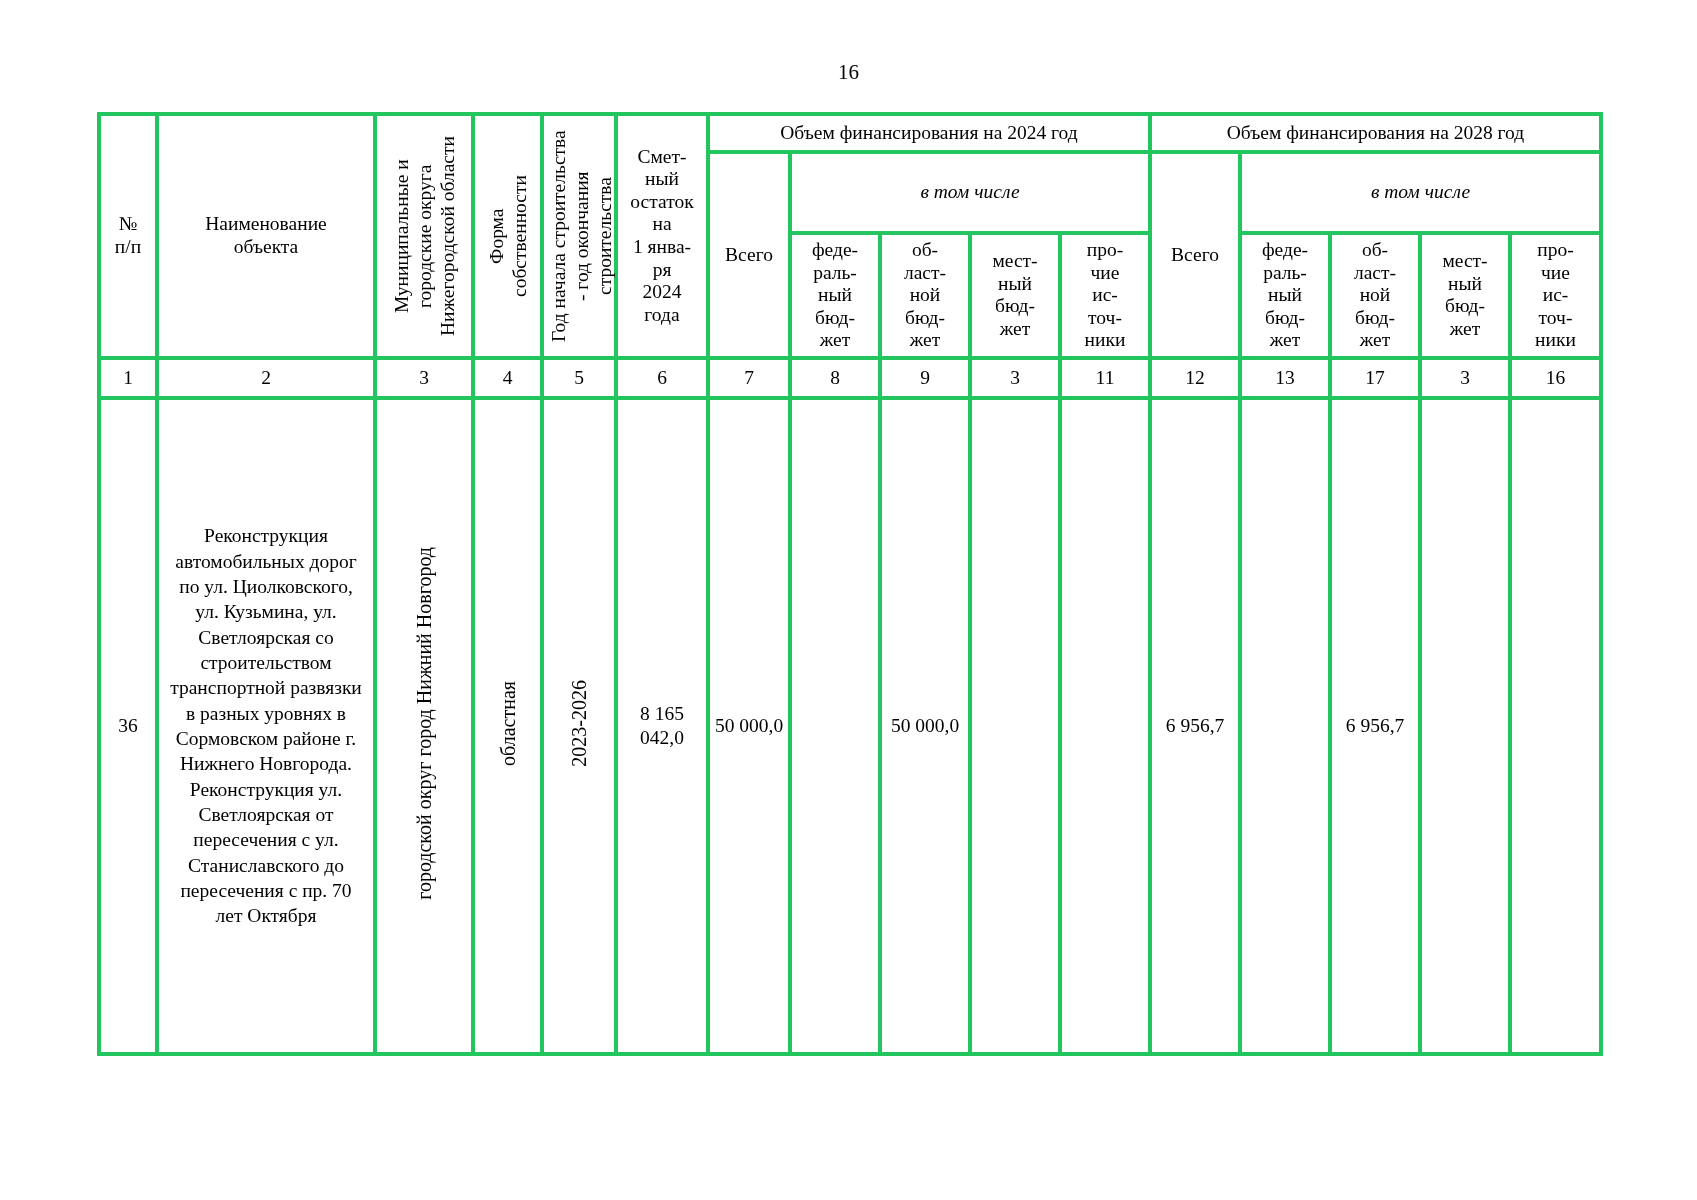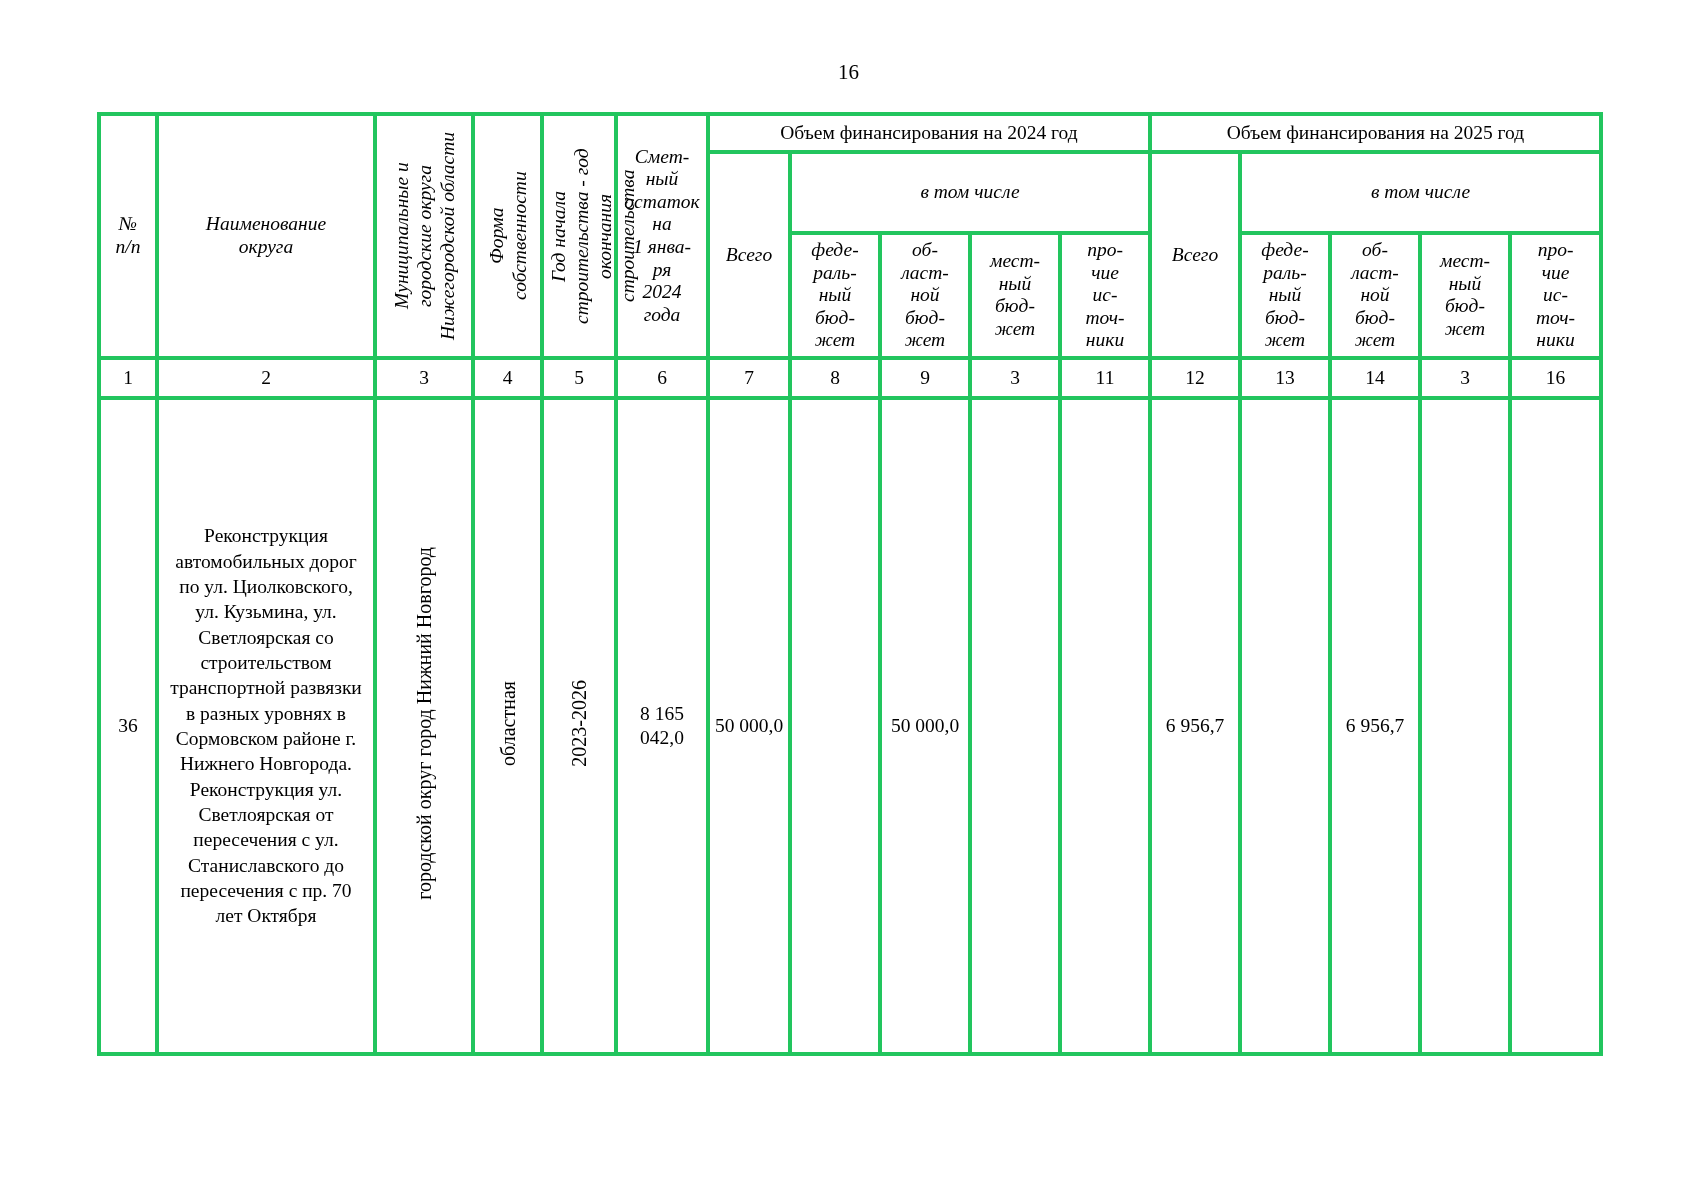--- a/index.html
+++ b/index.html
@@ -73,21 +73,20 @@
 
   .hdr-sub {
     font-size: 20px;
     padding: 4px 2px 5px 2px !important;
     font-style: italic;
   }
 
   .hdr-cell {
     padding: 4px 3px !important;
     line-height: 1.16;
-    font-style: italic;
   }
 
   
   .vert {
     height: 232px;
     position: relative;
   }
   .vert .vtext {
     writing-mode: vertical-rl;
     transform: rotate(180deg);
@@ -186,21 +185,21 @@
       </colgroup>
 
       <thead>
         <tr>
           <td rowspan="3" class="hdr-cell">
             <div>№</div>
             <div>п/п</div>
           </td>
           <td rowspan="3" class="hdr-cell">
             <div>Наименование</div>
-            <div>округа</div>
+            <div>объекта</div>
           </td>
           <td rowspan="3" class="hdr-cell vert">
             <span class="vtext tall">Муниципальные и городские округа Нижегородской области</span>
           </td>
           <td rowspan="3" class="hdr-cell vert">
             <span class="vtext narrow">Форма собственности</span>
           </td>
           <td rowspan="3" class="hdr-cell vert">
             <span class="vtext tall">Год начала строительства - год окончания строительства</span>
           </td>
@@ -208,21 +207,21 @@
             <div>Смет-</div>
             <div>ный</div>
             <div>остаток</div>
             <div>на</div>
             <div>1 янва-</div>
             <div>ря</div>
             <div>2024</div>
             <div>года</div>
           </td>
           <td colspan="5" class="hdr-group">Объем финансирования на 2024 год</td>
-          <td colspan="5" class="hdr-group">Объем финансирования на 2025 год</td>
+          <td colspan="5" class="hdr-group">Объем финансирования на 2028 год</td>
         </tr>
 
         <tr>
           <td rowspan="2" class="hdr-cell">Всего</td>
           <td colspan="4" class="hdr-sub">в том числе</td>
           <td rowspan="2" class="hdr-cell">Всего</td>
           <td colspan="4" class="hdr-sub">в том числе</td>
         </tr>
 
         <tr>
@@ -289,21 +288,21 @@
           <td>4</td>
           <td>5</td>
           <td>6</td>
           <td>7</td>
           <td>8</td>
           <td>9</td>
           <td>3</td>
           <td>11</td>
           <td>12</td>
           <td>13</td>
-          <td>14</td>
+          <td>17</td>
           <td>3</td>
           <td>16</td>
         </tr>
       </thead>
 
       <tbody>
         <tr class="data-row">
           <td class="num">36</td>
           <td class="obj-name">Реконструкция автомобильных дорог по ул. Циолковского, ул. Кузьмина, ул. Светлоярская со строительством транспортной развязки в разных уровнях в Сормовском районе г. Нижнего Новгорода. Реконструкция ул. Светлоярская от пересечения с ул. Станиславского до пересечения с пр. 70 лет Октября</td>
           <td class="vcell">

